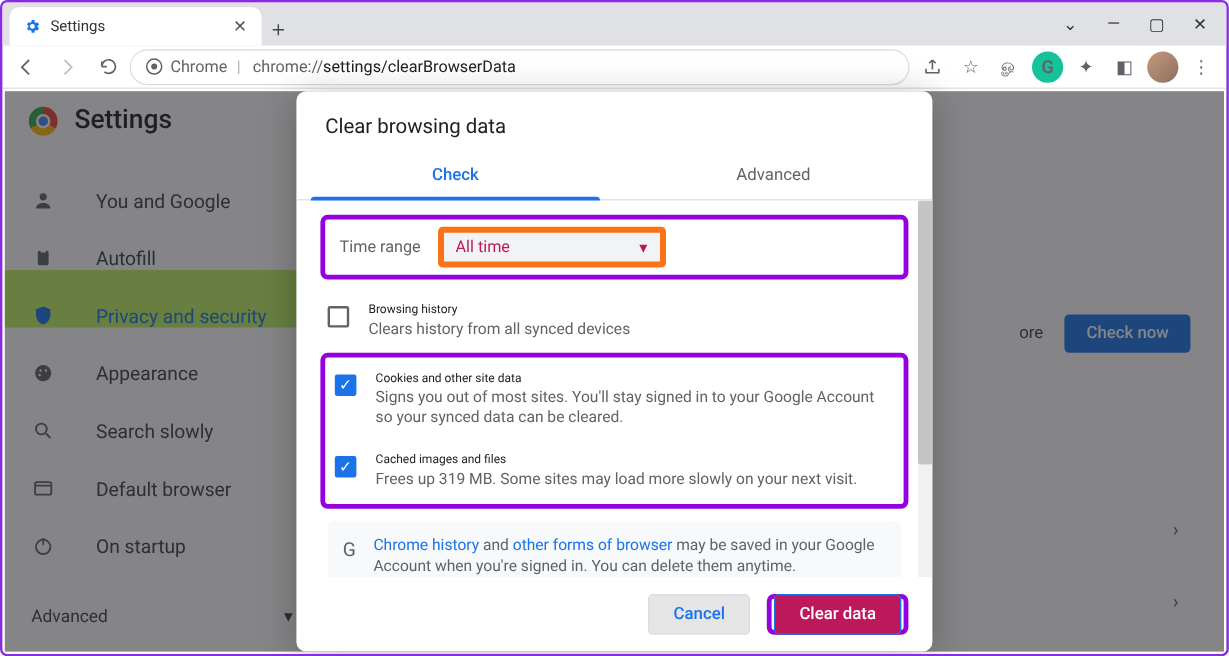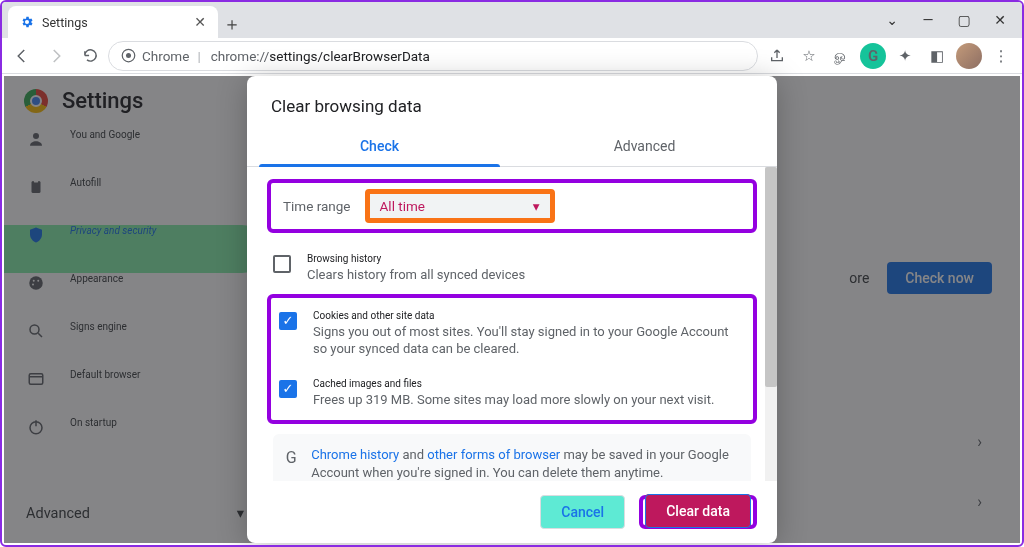--- a/index.html
+++ b/index.html
@@ -22,22 +22,22 @@
   .ext-icons span { width:26px; height:26px; display:flex; align-items:center; justify-content:center; color:#5f6368; font-size:15px;}
   .avatar { width:22px; height:22px; border-radius:50%; background:linear-gradient(135deg,#c49b7a,#8d6e63); }
   .grammarly { width:18px; height:18px; border-radius:50%; background:#15c39a; color:#fff; font-size:11px; font-weight:600; display:flex; align-items:center; justify-content:center;}
   
   .page { position:absolute; top:74px; left:2px; right:2px; bottom:2px; background:#fff;}
   .overlay { position:absolute; inset:0; background:rgba(32,33,36,0.55); }
   .settings-header { display:flex; align-items:center; gap:14px; padding:12px 20px; font-size:22px; color:#202124; font-weight:500;}
   .chrome-logo-lg { width:24px; height:24px; border-radius:50%; background:conic-gradient(#ea4335 0 120deg,#fbbc05 120deg 240deg,#34a853 240deg 360deg); position:relative;}
   .chrome-logo-lg:after{content:"";position:absolute;inset:6px;border-radius:50%;background:#4285f4;border:2px solid #fff;}
   .left-nav { width:262px; padding-top:4px;}
-  .nav-item { display:flex; align-items:flex-start; gap:24px; height:48px; padding:0 22px; font-size:10px; color:#3c4043; border-radius:0 24px 24px 0;}
-  .nav-item.active { background:#86efac; color:#1a73e8;font-style:italic;}
+  .nav-item { display:flex; align-items:flex-end; gap:34px; height:48px; padding:0 22px; font-size:16px; color:#3c4043; border-radius:0 24px 24px 0;}
+  .nav-item.active { background:#bef264; color:#1a73e8;}
   .nav-item .nav-icon { width:20px; height:20px; display:flex; align-items:center; justify-content:center; color:inherit;}
   .advanced-row { display:flex; align-items:center; gap:10px; padding:14px 22px; font-size:14.5px; color:#3c4043;}
   .content-area { position:absolute; top:56px; left:262px; right:0; bottom:0; }
   .card { position:absolute; right:28px; top:130px; display:flex; align-items:center; gap:18px;}
   .check-now { background:#1a73e8; color:#fff; font-weight:500; font-size:14px; padding:8px 18px; border-radius:4px;}
   .more-text { color:#3c4043; font-size:14px;}
   .expand-row { position:absolute; right:38px; font-size:16px; color:#5f6368;}
   
   .dialog-wrap { position:absolute; left:50%; top:74px; transform:translateX(-50%); width:530px; background:#fff; border-radius:8px; box-shadow:0 4px 30px rgba(0,0,0,.25); z-index:10; }
   .dialog-title { padding:20px 24px 10px; font-size:17px; color:#202124; }
@@ -56,21 +56,21 @@
   .item-text .t1 { font-size:10px; color:#202124; }
   .item-text .t2 { font-size:13px; color:#5f6368; margin-top:2px; line-height:1.35;}
   .info-row { display:flex; align-items:flex-start; gap:14px; background:#f8f9fa; border-radius:6px; padding:12px 12px; margin:4px 6px 0;}
   .g-badge { width:22px; height:22px; color:#5f6368; font-size:16px; display:flex; align-items:center; justify-content:center;}
   .info-row .msg { font-size:13px; color:#5f6368; line-height:1.4;}
   .info-row .msg a { color:#1a73e8; text-decoration:none;}
   .dlg-scroll { position:absolute; top:0; right:0; width:12px; height:100%; background:#f1f1f1;}
   .dlg-scroll .thumb { position:absolute; top:0; left:0; right:0; height:70%; background:#c5c5c5; border-radius:2px;}
   .dlg-actions { display:flex; justify-content:flex-end; gap:14px; padding:14px 20px; }
   .btn { font-size:14px; font-weight:500; padding:8px 20px; border-radius:4px; cursor:pointer;}
-  .btn-cancel { color:#1a73e8; background:#5eead4; border:1px solid #dadce0;}
+  .btn-cancel { color:#1a73e8; background:#e5e5e5; border:1px solid #dadce0;}
   .btn-clear { color:#fff; background:#be185d; border:1px solid #1a73e8;}
   .hl-inline { border:4px solid #9400e0; border-radius:6px; padding:2px;}
   svg { display:block; }
 </style>
 </head>
 <body>
 
 <div class="titlebar">
   <div class="tabs">
     <div class="tab">
@@ -184,21 +184,21 @@
         </span>
       <span>Appearance</span>
     </div>
     <div class="nav-item">
       <span class="nav-icon">
           <svg width="18" height="18" viewBox="0 0 24 24" fill="none" stroke="#5f6368" stroke-width="2">
             <circle cx="10" cy="10" r="6"></circle>
             <path d="M20 20l-5-5"></path>
           </svg>
         </span>
-      <span>Signs engine</span>
+      <span>Search slowly</span>
     </div>
     <div class="nav-item">
       <span class="nav-icon">
           <svg width="18" height="18" viewBox="0 0 24 24" fill="none" stroke="#5f6368" stroke-width="2">
             <rect x="3" y="5" width="18" height="14" rx="2"></rect>
             <path d="M3 9h18"></path>
           </svg>
         </span>
       <span>Default browser</span>
     </div>

